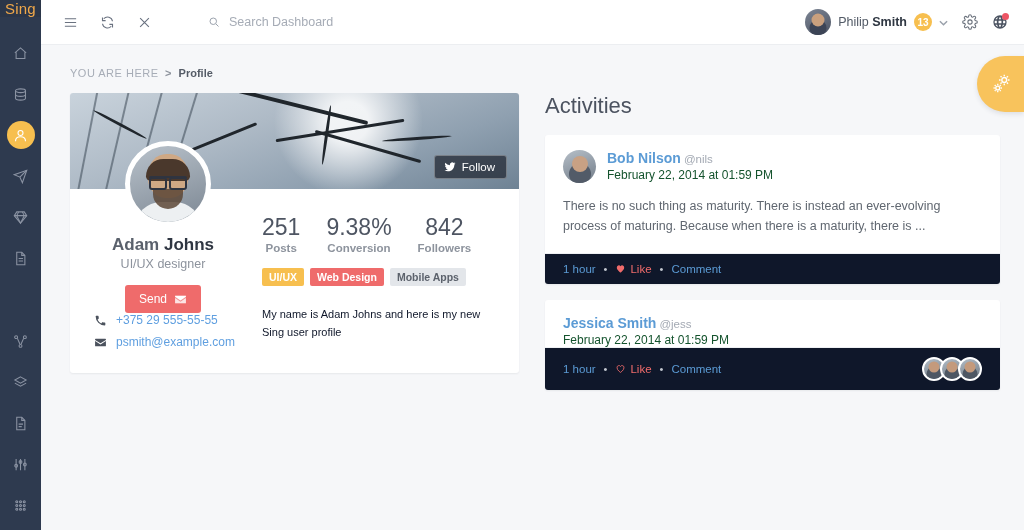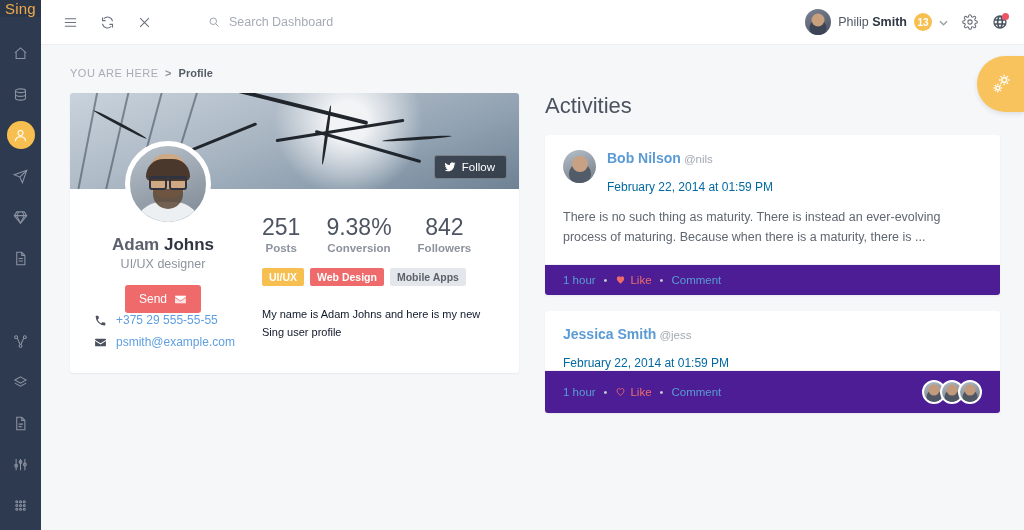--- a/index.html
+++ b/index.html
@@ -203,24 +203,24 @@
     background: linear-gradient(160deg,#b6bfc8,#717c88); position: relative; overflow: hidden;
   }
   .act-av::after{
     content:""; position:absolute; left:50%; top:42%; width:16px; height:16px;
     transform:translate(-50%,-50%); border-radius:50%; background:#c8a184;
     box-shadow: 0 10px 0 3px #525b68;
   }
   .act-meta { min-width: 0; }
   .act-name { font-size: 14px; color: #5b9bd5; font-weight: bold; }
   .act-handle { font-size: 11.5px; color: #a3a9b3; font-weight: normal; margin-left: 3px; }
-  .act-date { font-size: 12px; color: #0369a1; margin-top: 14px; }
+  .act-date { font-size: 12px; color: #14532d; margin-top: 2px; }
   .act-text { font-size: 12.5px; color: #606770; line-height: 1.62; padding: 13px 18px 16px 18px; }
   .act-foot {
-    border-top: 1px solid #eef0f3; background: #4c1d95;
+    border-top: 1px solid #eef0f3; background: #0f172a;
     padding: 9px 18px; font-size: 11.5px; color: #5b9bd5;
     display: flex; align-items: center; gap: 8px;
   }
   .act-foot .bullet { color: #c2c7cf; font-size: 11px; }
   .act-foot .like { color: #ef6b6b; display: inline-flex; gap: 4px; }
   .act-foot .like svg { width: 11px; height: 11px; display:block;}
   .act-foot .link { cursor: pointer; }
   .foot-avs { margin-left: auto; display: flex; }
   .foot-avs .fa {
     width: 24px; height: 24px; border-radius: 50%; margin-left: -6px;

